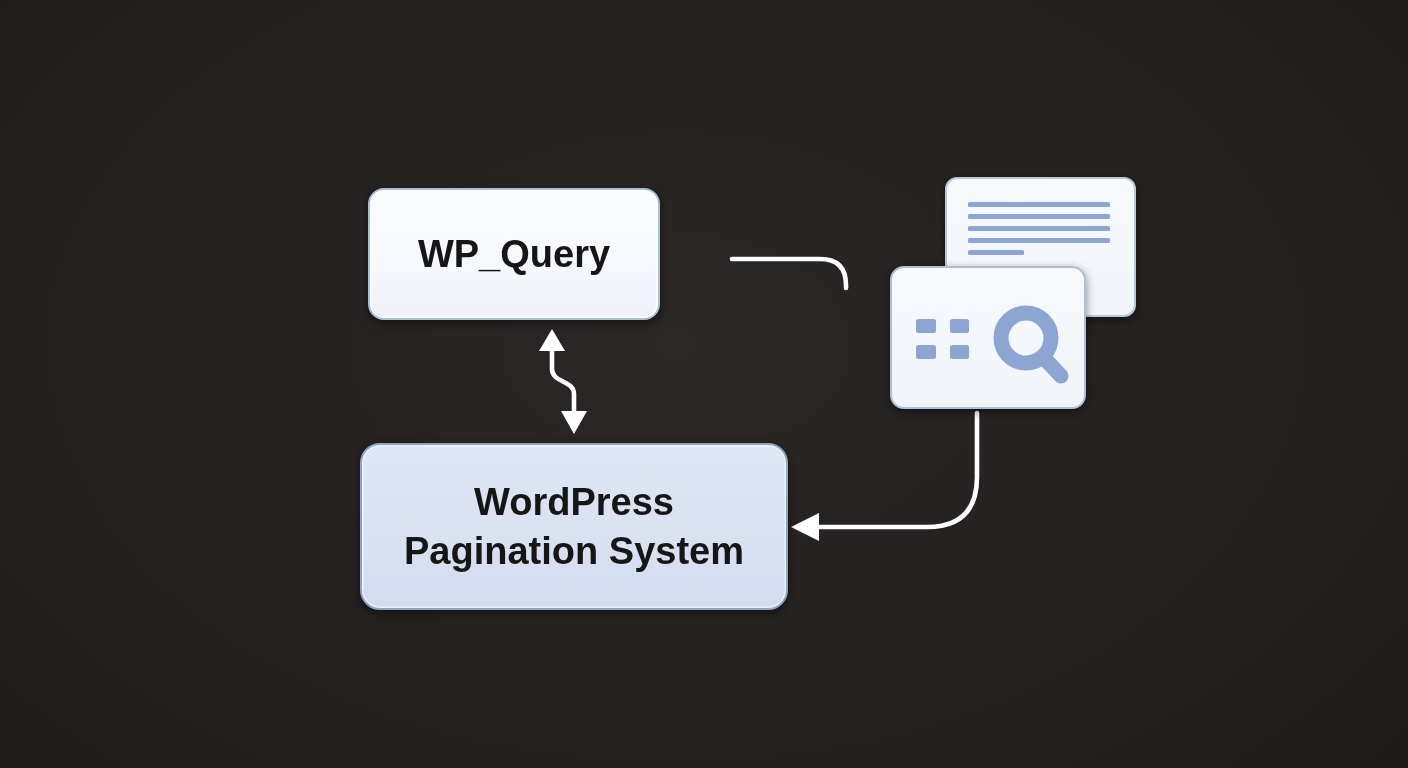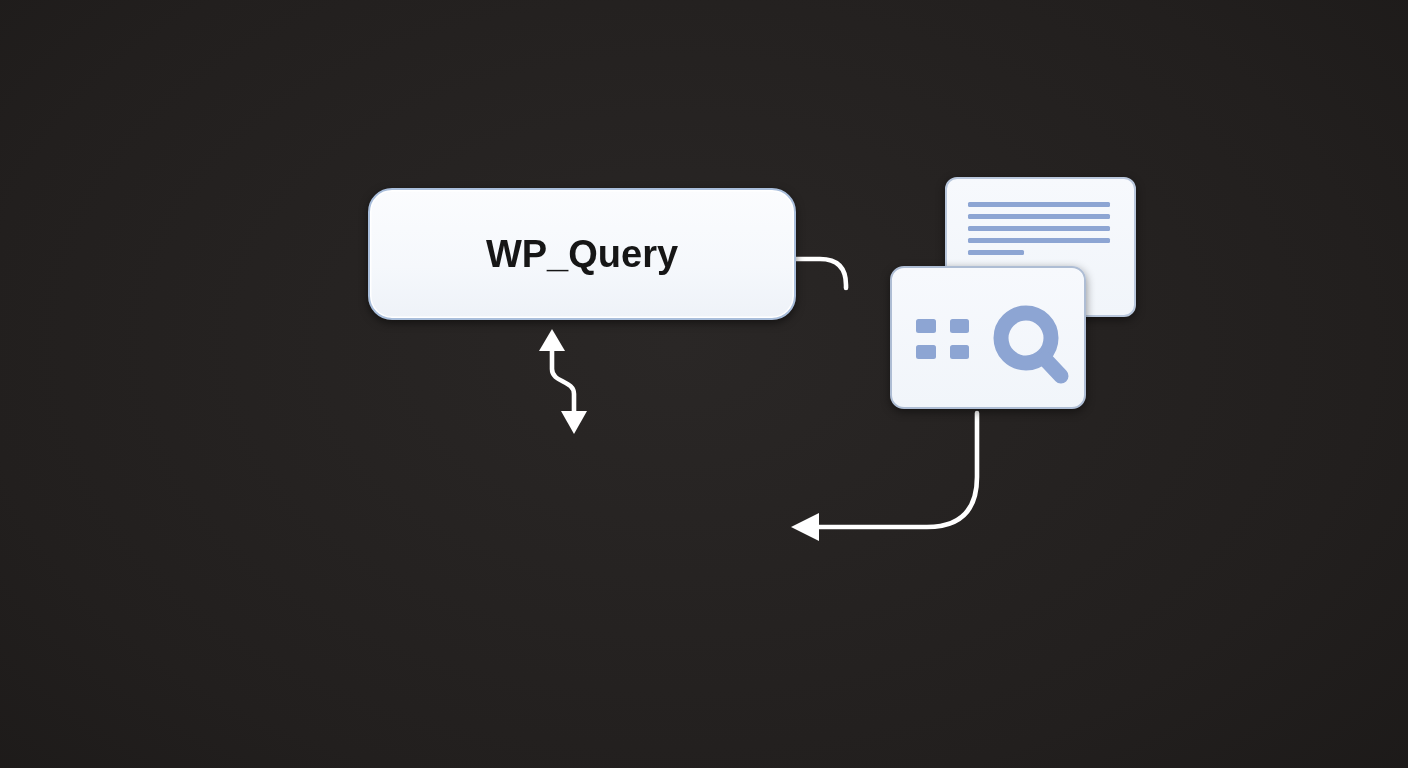--- a/index.html
+++ b/index.html
@@ -45,24 +45,24 @@
   .node {
     position: absolute;
     display: flex;
     align-items: center;
     justify-content: center;
     text-align: center;
     color: var(--text-color);
     font-weight: 700;
   }
   .node-a {
-    left: 368px; top: 188px; width: 428px; height: 132px;
+    left: 368px; top: 188px; width: 292px; height: 132px;
     background: linear-gradient(180deg, #fbfcfe 0%, #f5f8fc 60%, #eef2f8 100%);
     border: 2.5px solid var(--node-light-border);
-    border-radius: 24px;
+    border-radius: 16px;
     box-shadow: 0 3px 9px rgba(0,0,0,0.5), inset 0 0 0 1.5px #ffffff;
     font-size: 38px;
   }
   .node-b {
     left: 360px; top: 443px; width: 428px; height: 167px;
     background: linear-gradient(180deg, #dfe6f5 0%, #d9e1f2 55%, #d3dcef 100%);
     border: 2.5px solid var(--node-blue-border);
     border-radius: 20px;
     box-shadow: 0 3px 9px rgba(0,0,0,0.5), inset 0 0 0 1.5px #eef2fa;
     font-size: 38px;
@@ -134,20 +134,23 @@
     <g>
       <path d="M 977 413 L 977 477 Q 977 527 927 527 L 817 527"></path>
       <polygon points="791,527 819,513 819,541"></polygon>
     </g>
   </svg>
 
   <div class="node node-a">
     <span class="node-label">WP_Query</span>
   </div>
 
+  <div class="node node-b">
+    <span class="node-label">WordPress Pagination System</span>
+  </div>
 
   <div class="card card-back">
     <div class="doc-lines">
       <div class="doc-line"></div>
       <div class="doc-line"></div>
       <div class="doc-line"></div>
       <div class="doc-line"></div>
       <div class="doc-line short"></div>
     </div>
   </div>

